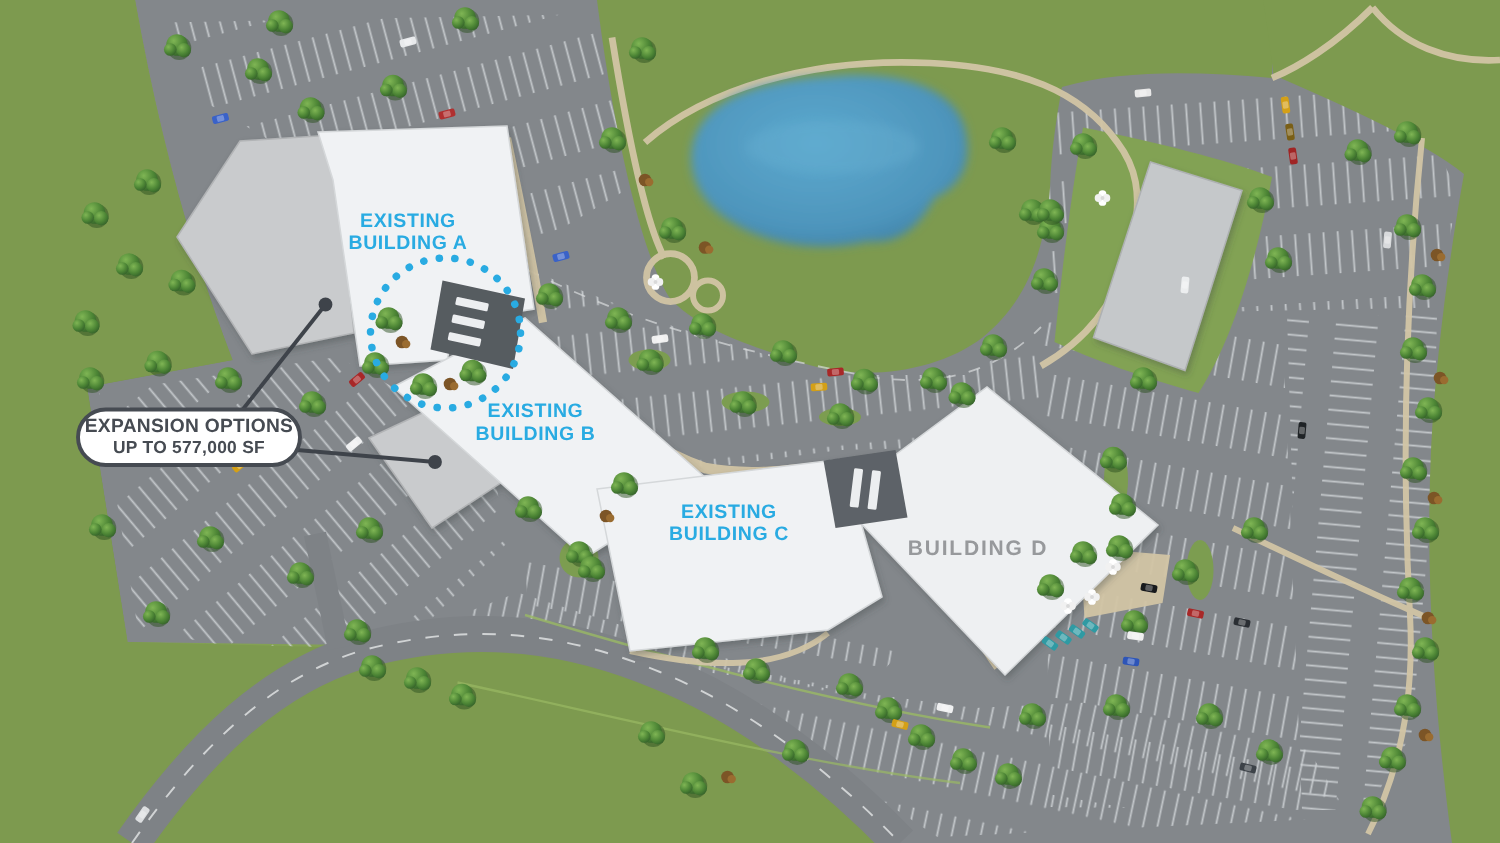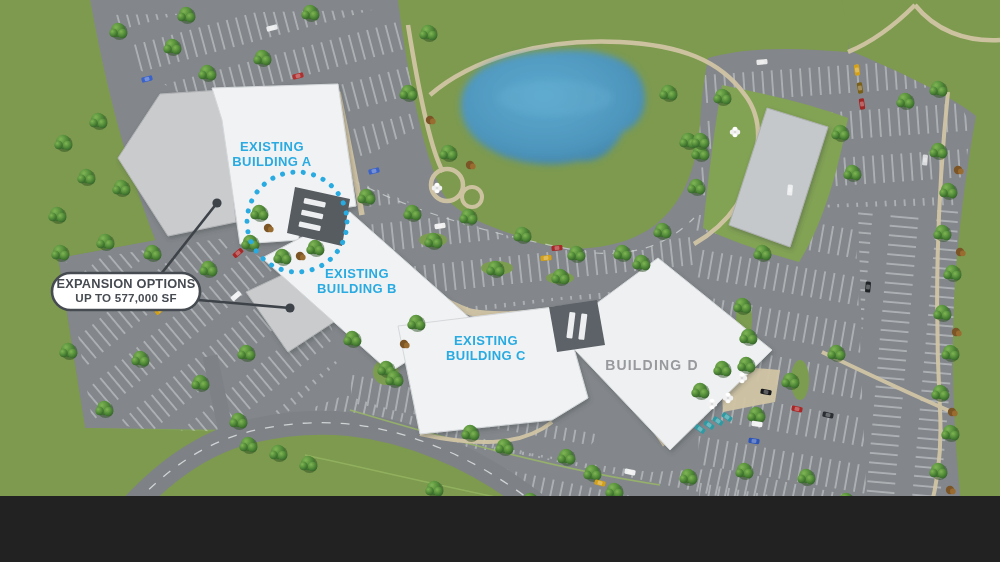--- a/index.html
+++ b/index.html
@@ -1,16 +1,16 @@
 <!DOCTYPE html>
 <html><head>
 <meta charset="utf-8">
 <style>
   html,body{margin:0;padding:0;background:#222;}
-  .stage{position:relative;width:1000px;height:496px;overflow:hidden;background:#7D9A4F;
+  .stage{position:relative;width:1000px;height:562px;overflow:hidden;background:#7D9A4F;
          font-family:"Liberation Sans",sans-serif;}
   svg{display:block}
   text{font-family:"Liberation Sans",sans-serif;}
   .bld-label{font-weight:bold;fill:#29ABE2;font-size:13px;letter-spacing:.4px;text-anchor:middle;}
   .bldD-label{font-weight:bold;fill:#97999C;font-size:14px;letter-spacing:1.2px;text-anchor:middle;}
   .callout-t1{font-weight:bold;fill:#464B52;font-size:12.8px;letter-spacing:.2px;text-anchor:middle;}
   .callout-t2{font-weight:bold;fill:#464B52;font-size:11.6px;letter-spacing:.2px;text-anchor:middle;}
 </style>
 </head>
 <body>

